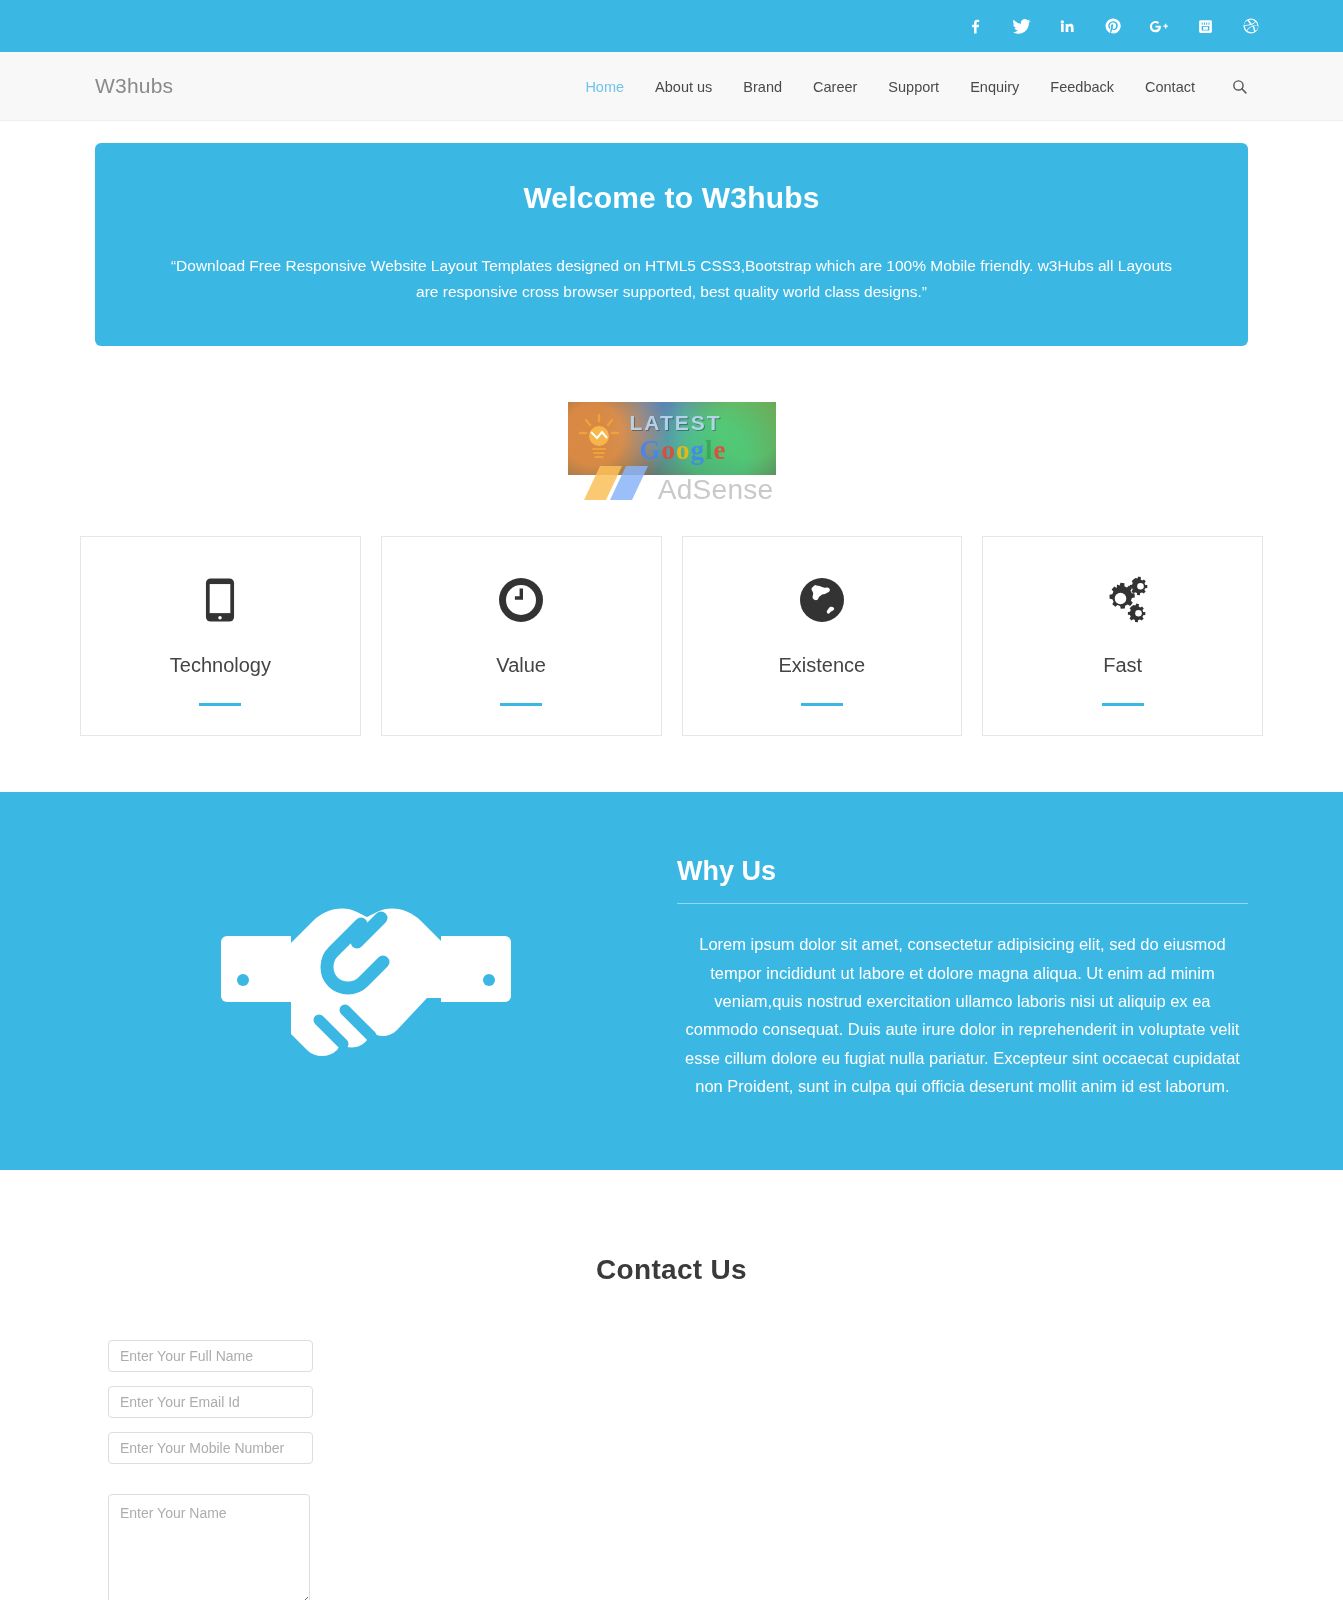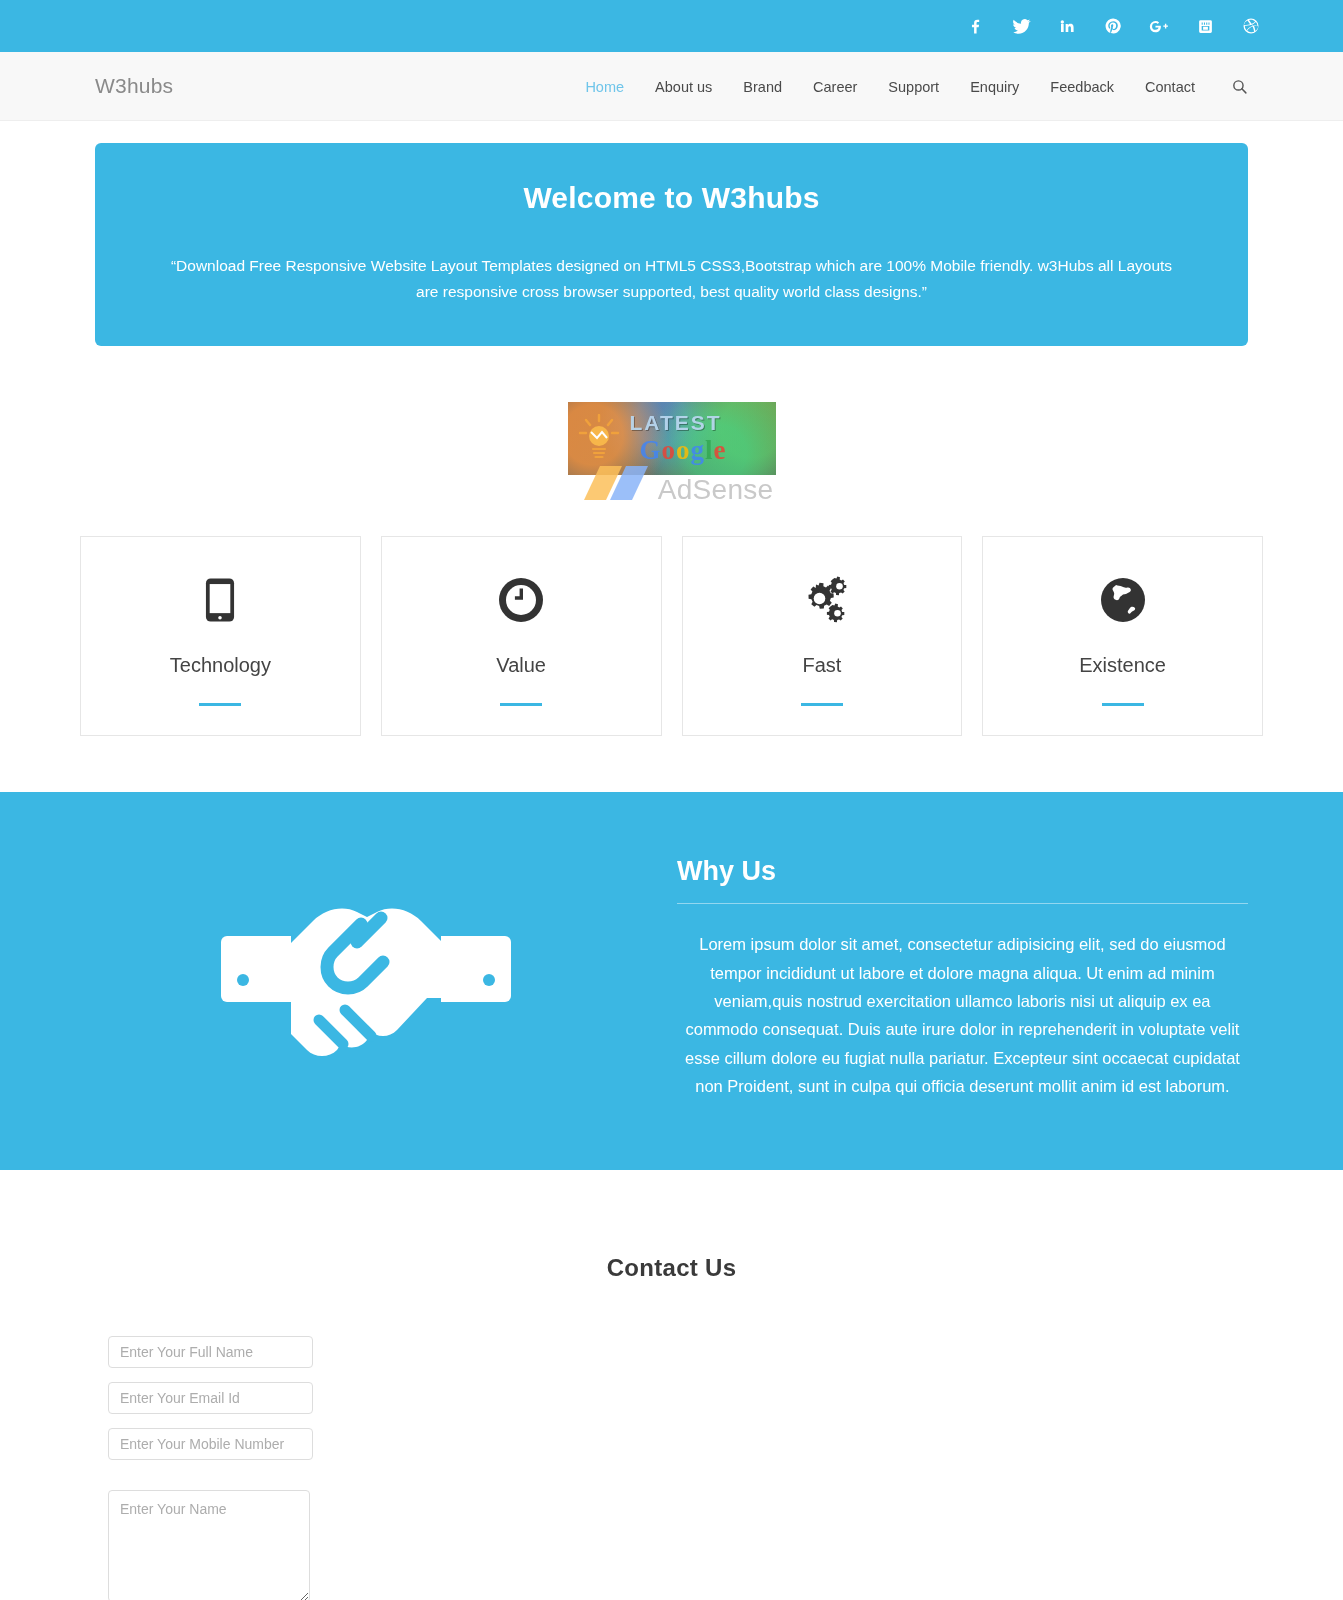--- a/index.html
+++ b/index.html
@@ -225,21 +225,21 @@
     line-height: 1.72;
     text-align: center;
   }
 
   
   .contact {
     padding: 84px 108px 0 108px;
     text-align: center;
   }
   .contact-title {
-    font-size: 24px;
+    font-size: 28px;
     color: #3a3a3a;
     font-weight: bold;
     letter-spacing: .3px;
     margin-bottom: 54px;
   }
   .contact-form {
     display: flex;
     gap: 30px;
     align-items: flex-start;
     flex-direction: column;
@@ -420,44 +420,44 @@
           <circle cx="24" cy="24" r="15" fill="#fff"></circle>
           <path d="M22.6 12.5h3.4v11.2h-8.1v-3.4h4.7z" fill="#333"></path>
         </svg>
     </div>
     <div class="card-title">Value</div>
     <div class="card-rule"></div>
   </div>
 
   <div class="card">
     <div class="card-icon">
+      <svg viewBox="0 0 48 48" width="48" height="48">
+        <circle cx="24" cy="24" r="22" fill="#333"></circle>
+        <path d="M17 9c2 1 4 .5 6 1.5s3 1.5 5.5 1c1.5-.3 3 .5 3.3 2 .4 2-1 2.6-2.6 3.2-1.4.5-2.3 1.8-3.8 1.5-1.6-.3-2.3 1.4-3.6 2-1.6.8-1 2.8-2.4 3.6-1.4.8-3 .2-4.1-.8-1.3-1.2-.6-3-.2-4.5.5-1.7-.7-3-1.4-4.5-.6-1.3.3-2.6 1.6-3.4 .8-.5 1.2-1.1 1.7-1.6z" fill="#fff"></path>
+        <path d="M32 31c1.3-.6 2.8-.3 3.8.8 .8.9 .2 2.2-.8 2.8-1.2.7-2.6 1.3-3.4 2.5-.7 1-2 .5-2.6-.4-.7-1.1 .2-2.3 .9-3.2 .6-.8 1.2-2 2.1-2.5z" fill="#fff"></path>
+      </svg>
+    </div>
+    <div class="card-title">Existence</div>
+    <div class="card-rule"></div>
+  </div>
+
+  <div class="card">
+    <div class="card-icon">
       <svg viewBox="0 0 56 52" width="56" height="52">
         <g fill="#333">
           <path d="M22 10.5l2.6.9.9-2.7 4 .6-.1 2.9 2.6 1.4 2-2 3 2.7-1.5 2.4 1.3 2.6 2.8.2.1 4-2.8.6-1 2.6 1.9 2.1-2.6 3.1-2.5-1.4-2.6 1.2-.3 2.8-4 .2-.7-2.8-2.6-1-2.1 1.9-3.1-2.5 1.3-2.5-1.2-2.6-2.8-.4-.1-4 2.8-.6 1.1-2.6-1.8-2.1 2.7-3 2.4 1.4z"></path>
           <circle cx="25.5" cy="24.5" r="5.8" fill="#fff"></circle>
           <path d="M44.5 5l1.9.5.9-1.9 2.7.7-.3 2.1 1.6 1.2 1.7-1.2 1.8 2.1-1.3 1.6.7 1.9 2.1.1v2.8l-2.1.3-.8 1.8 1.3 1.6-2 2-1.6-1.2-1.9.7-.3 2.1-2.8-.1-.2-2.1-1.8-.8-1.6 1.3-2-2 1.2-1.7-.7-1.8-2.1-.3v-2.8l2.1-.2.8-1.9-1.2-1.6 2.1-1.9z" transform="translate(-4,-1)"></path>
           <circle cx="45.5" cy="12.2" r="3.3" fill="#fff"></circle>
           <path d="M44.5 34l1.9.5.9-1.9 2.7.7-.3 2.1 1.6 1.2 1.7-1.2 1.8 2.1-1.3 1.6.7 1.9 2.1.1v2.8l-2.1.3-.8 1.8 1.3 1.6-2 2-1.6-1.2-1.9.7-.3 2.1-2.8-.1-.2-2.1-1.8-.8-1.6 1.3-2-2 1.2-1.7-.7-1.8-2.1-.3v-2.8l2.1-.2.8-1.9-1.2-1.6 2.1-1.9z" transform="translate(-6,-3)"></path>
           <circle cx="43.5" cy="39.2" r="3.3" fill="#fff"></circle>
         </g>
       </svg>
     </div>
     <div class="card-title">Fast</div>
-    <div class="card-rule"></div>
-  </div>
-
-  <div class="card">
-    <div class="card-icon">
-      <svg viewBox="0 0 48 48" width="48" height="48">
-        <circle cx="24" cy="24" r="22" fill="#333"></circle>
-        <path d="M17 9c2 1 4 .5 6 1.5s3 1.5 5.5 1c1.5-.3 3 .5 3.3 2 .4 2-1 2.6-2.6 3.2-1.4.5-2.3 1.8-3.8 1.5-1.6-.3-2.3 1.4-3.6 2-1.6.8-1 2.8-2.4 3.6-1.4.8-3 .2-4.1-.8-1.3-1.2-.6-3-.2-4.5.5-1.7-.7-3-1.4-4.5-.6-1.3.3-2.6 1.6-3.4 .8-.5 1.2-1.1 1.7-1.6z" fill="#fff"></path>
-        <path d="M32 31c1.3-.6 2.8-.3 3.8.8 .8.9 .2 2.2-.8 2.8-1.2.7-2.6 1.3-3.4 2.5-.7 1-2 .5-2.6-.4-.7-1.1 .2-2.3 .9-3.2 .6-.8 1.2-2 2.1-2.5z" fill="#fff"></path>
-      </svg>
-    </div>
-    <div class="card-title">Existence</div>
     <div class="card-rule"></div>
   </div>
 
 </div>
 
 <div class="whyus">
   <div class="whyus-left">
     <svg viewBox="0 0 290 180" width="290" height="180">
       <g fill="#ffffff">
         <path d="M6 48h64v66H6a6 6 0 0 1-6-6V54a6 6 0 0 1 6-6z" rx="6"></path>

